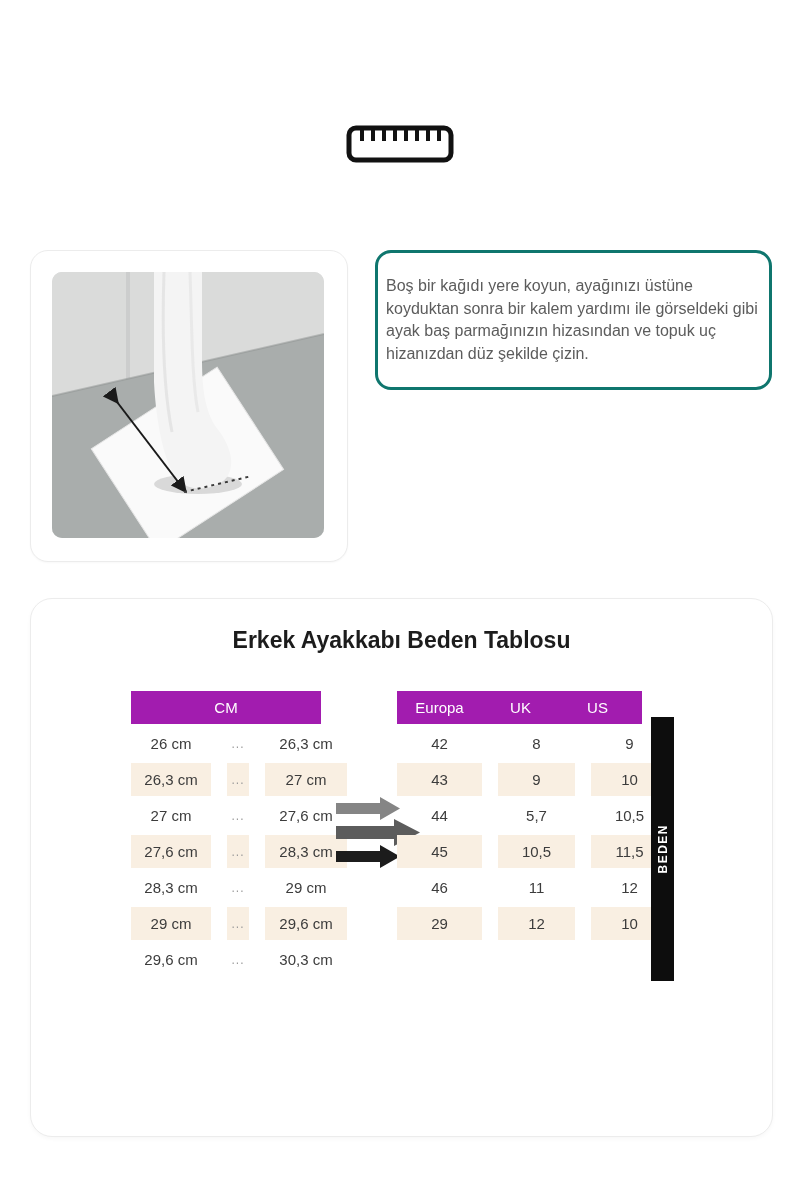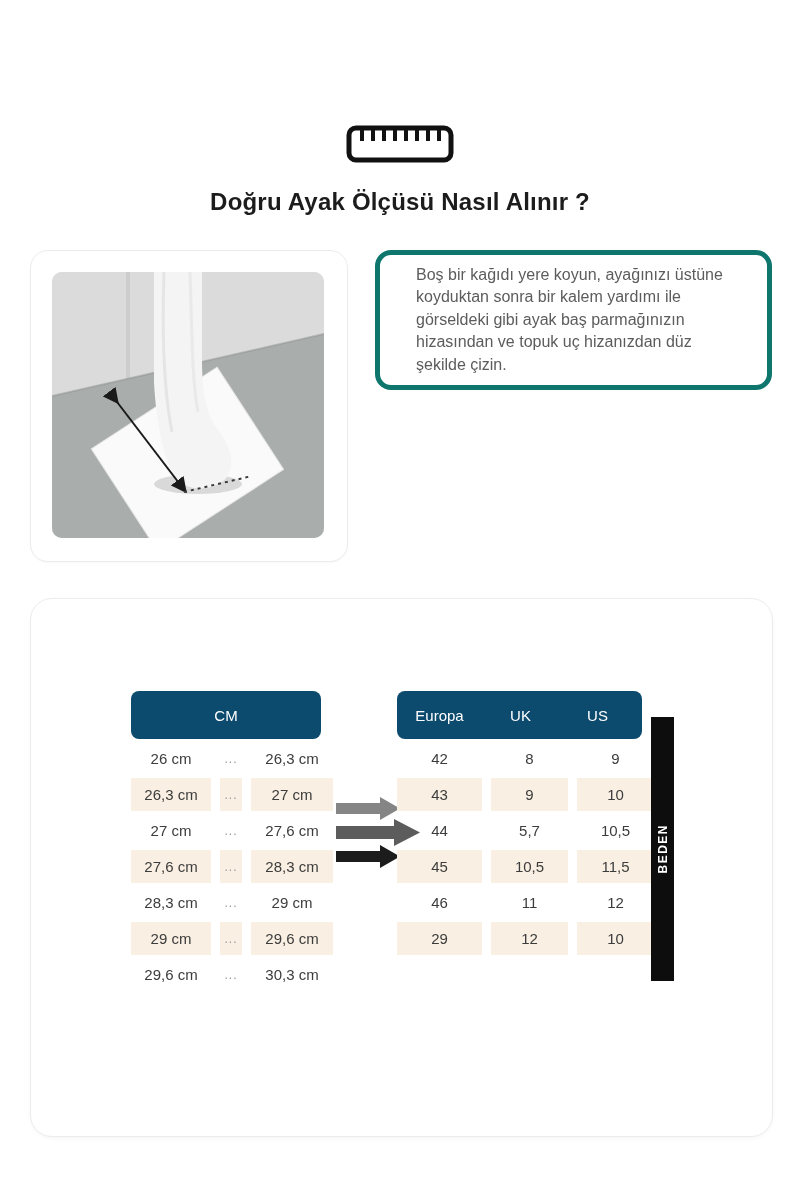--- a/index.html
+++ b/index.html
@@ -21,47 +21,46 @@
   .photo-card {
     left:30px; top:250px; width:316px; height:310px;
     border:1px solid #ececec; border-radius:18px; background:#fff;
     box-shadow:0 1px 2px rgba(0,0,0,0.03);
   }
   .photo-frame {
     position:absolute; left:21px; top:21px; width:272px; height:266px;
     border-radius:10px; overflow:hidden; background:#d9dada;
   }
   .step-box {
-    left:375px; width:397px; border:5px solid #0f766e; border-radius:16px;
-    background:#fff; box-sizing:border-box; padding:14px 36px;
+    left:375px; width:397px; border:3px solid #0f766e; border-radius:16px;
+    background:#fff; box-sizing:border-box; padding:14px 8px;
     font-size:16px; line-height:22.5px; color:#5c5c5c;
     display:flex; align-items:center;justify-content:center;
   }
   .step-1 { top:250px; height:140px; }
   .step-2 { top:417px; height:151px; }
 
   
   .size-card {
     left:30px; top:598px; width:741px; height:537px;
     border:1px solid #ececec; border-radius:22px; background:#fff;
     box-shadow:0 2px 4px rgba(0,0,0,0.03);
   }
   .size-title {
     position:absolute; left:0; top:28px; width:100%; text-align:center;
     font-size:23px; font-weight:bold; color:#1c1c1c;
   }
   .thead {
-    height:48px; background:#0c4a6e; color:#ffffff;
+    height:33px; background:#a21caf; color:#ffffff;
     display:grid; align-items:center; text-align:center;
     font-size:15px;
-    border-radius:8px;
   }
   .thead-cm { width:190px; grid-template-columns:1fr; }
   .thead-conv { width:245px; grid-template-columns:85px 77px 77px; }
-  .trow { display:grid; gap:9px; margin-top:3px; height:33px; }
+  .trow { display:grid; gap:16px; margin-top:3px; height:33px; }
   .trow-cm { grid-template-columns:80px 22px 82px; width:190px; }
   .trow-conv { grid-template-columns:85px 77px 77px; width:245px; }
   .cell {
     display:flex; align-items:center; justify-content:center;
     font-size:15px; color:#3c3c3c; background:transparent;
   }
   .trow:nth-child(even) .cell { background:#f9efe2; }
   .dots-cell { font-size:12px; color:#9a9a9a; letter-spacing:1px; }
   .cm-table { left:100px; top:92px; }
   .conv-table { left:366px; top:92px; }
@@ -89,21 +88,20 @@
         <line x1="38" y1="6" x2="38" y2="17"></line>
         <line x1="49" y1="6" x2="49" y2="17"></line>
         <line x1="60" y1="6" x2="60" y2="17"></line>
         <line x1="71" y1="6" x2="71" y2="17"></line>
         <line x1="82" y1="6" x2="82" y2="17"></line>
         <line x1="93" y1="6" x2="93" y2="17"></line>
       </g>
     </svg>
   </div>
 
-  <div class="abs page-title">Doğru Ayak Ölçüsü Nasıl Alınır ?</div>
 
   <div class="abs photo-card">
     <div class="photo-frame">
       <svg width="272" height="266" viewBox="0 0 272 266">
         <defs>
           <marker id="ah" markerWidth="8" markerHeight="8" refX="4" refY="4" orient="auto">
             <path d="M0,0 L8,4 L0,8 Z" fill="#1a1a1a"></path>
           </marker>
         </defs>
 
@@ -130,20 +128,21 @@
         <line x1="132" y1="220" x2="200" y2="204" stroke="#3a3a3a" stroke-width="2" stroke-dasharray="3,4"></line>
       </svg>
     </div>
   </div>
 
   <div class="abs step-box step-1">
     <span>Boş bir kağıdı yere koyun, ayağınızı üstüne koyduktan sonra bir kalem yardımı ile görseldeki gibi ayak baş parmağınızın hizasından ve topuk uç hizanızdan düz şekilde çizin.</span>
   </div>
 
   <div class="abs size-card">
+    <div class="size-title">Erkek Ayakkabı Beden Tablosu</div>
 
     <div class="abs cm-table">
       <div class="thead thead-cm">
         <span>CM</span>
       </div>
       <div>
         <div class="trow trow-cm">
           <div class="cell">26 cm</div>
           <div class="cell dots-cell">...</div>
           <div class="cell">26,3 cm</div>

